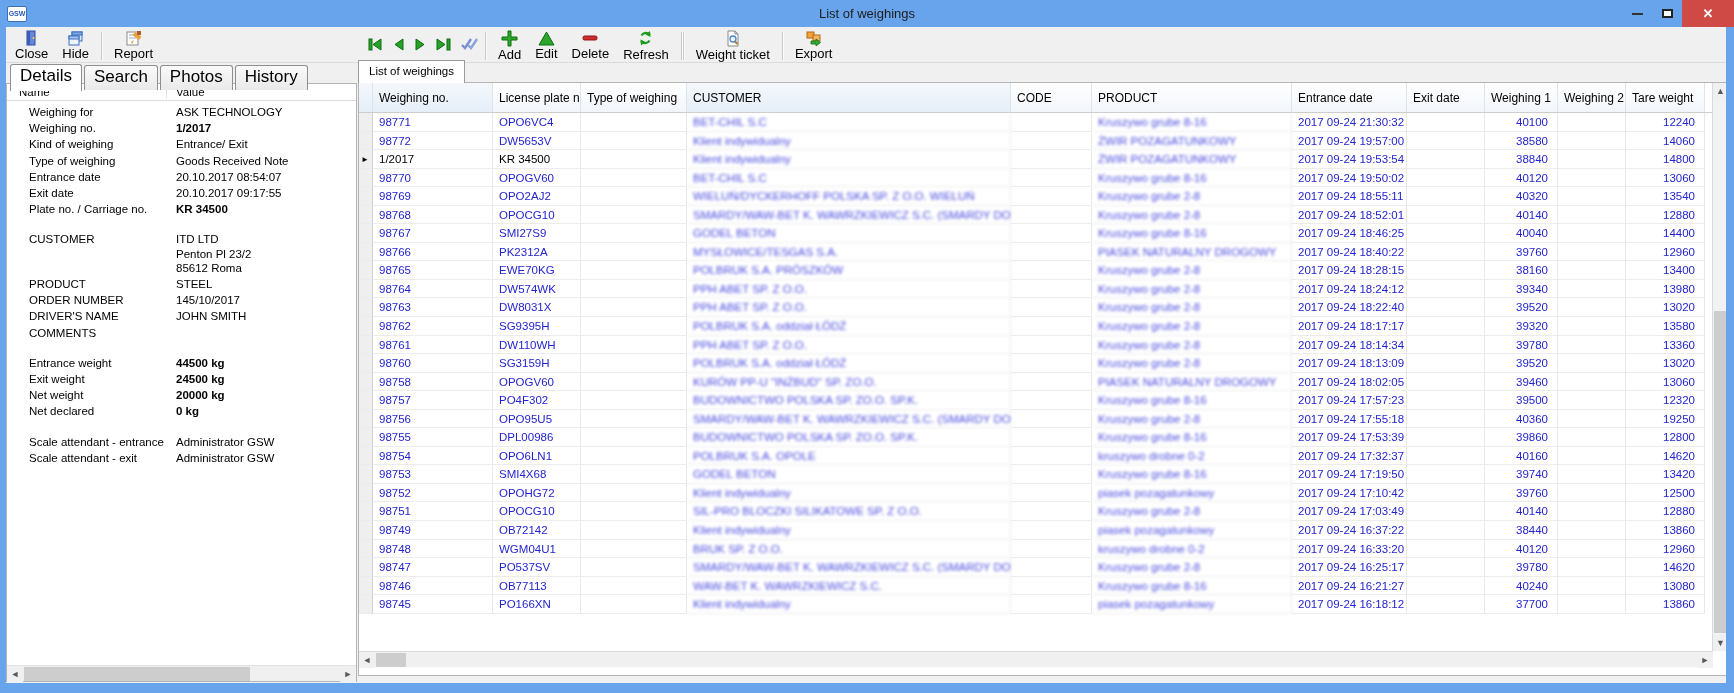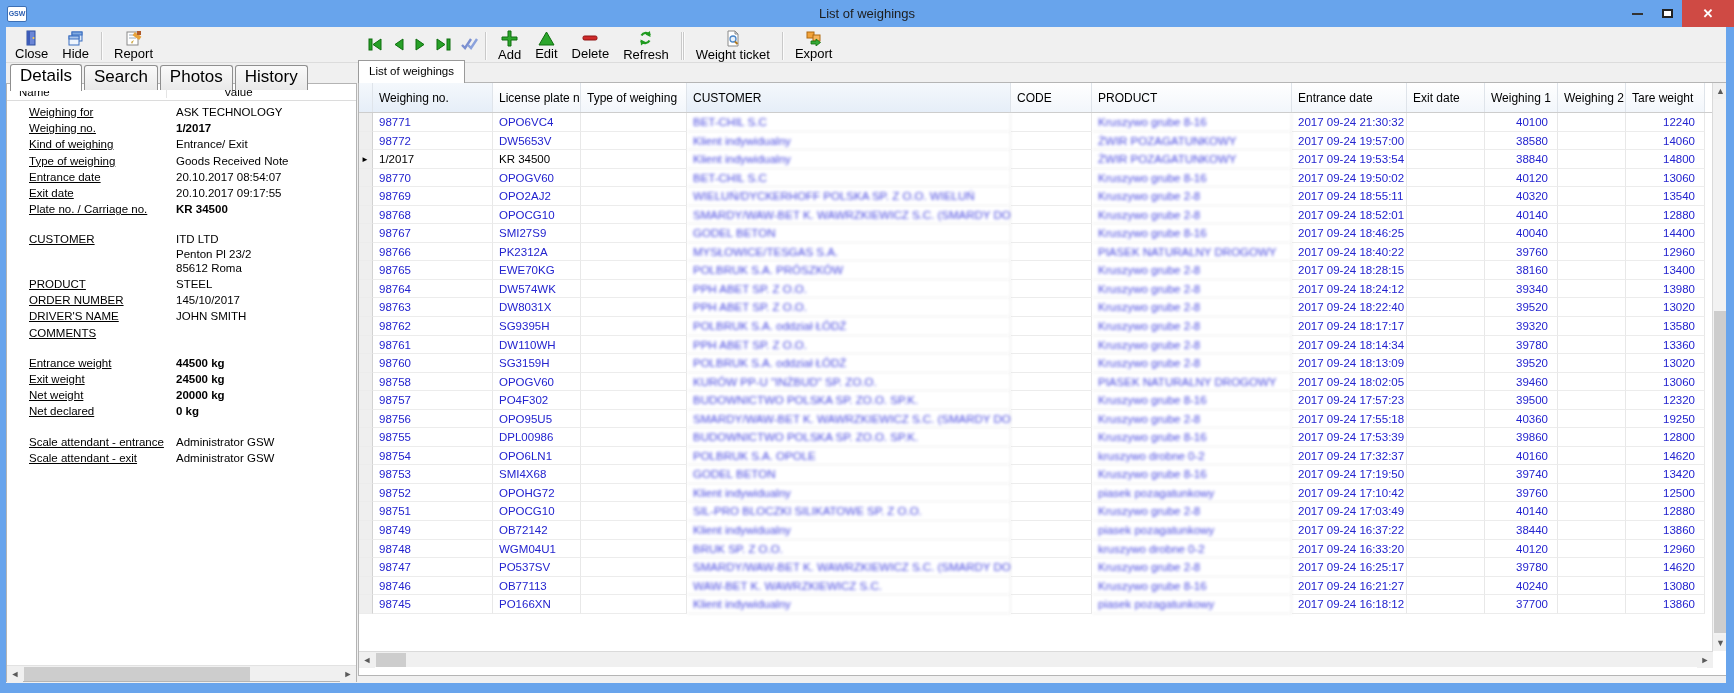--- a/index.html
+++ b/index.html
@@ -32,27 +32,27 @@
   .navgroup{display:flex;align-items:center;gap:9px;margin-left:208px;margin-top:6px;height:18px;}
   .navgroup svg{display:block;}
   
   .ltabs{position:absolute;top:64px;left:10px;display:flex;align-items:flex-end;z-index:6;}
   .tab{border:1px solid #8f8f8f;border-bottom:none;border-radius:3px 3px 0 0;
     padding:1px 9px 3px 9px;background:linear-gradient(#fafafa,#e9e9e9);margin-right:2px;font-size:17px;}
   .tab.active{background:#fff;position:relative;padding-bottom:5px;margin-bottom:-1px;}
   
   .lpanel{position:absolute;left:6px;top:83px;width:351px;height:599px;background:#fff;
     border:1px solid #b4b4b4;z-index:5;}
-  .dheader{display:flex;height:17px;border-bottom:1px solid #dcdcdc;align-items:center;gap:48px;}
+  .dheader{display:flex;height:17px;border-bottom:1px solid #dcdcdc;align-items:center;}
   .dheader .h1{width:160px;padding-left:12px;border-right:1px solid #e4e4e4;}
   .dheader .h2{padding-left:9px;}
   .drows{padding-top:3px;}
   .drow{display:flex;min-height:16.2px;line-height:16.2px;}
   .drow.blank{min-height:14px;}
-  .dlabel{width:160px;padding-left:22px;flex:none;text-decoration:underline;}
+  .dlabel{width:160px;padding-left:22px;flex:none;}
   .dvalue{padding-left:9px;line-height:14.5px;padding-top:1px;}
   .dvalue.b{font-weight:bold;}
   .drow .dvalue div{min-height:14.5px;}
   
   .hscroll{position:absolute;height:16px;background:#f0f0f0;display:block;}
   .sbtn{position:absolute;width:16px;height:16px;background:#f0f0f0;color:#5a5a5a;font-size:9px;
     display:flex;align-items:center;justify-content:center;}
   .sthumb{position:absolute;background:#cdcdcd;}
   .lpanel .hscroll{left:0;right:0;bottom:0;border-top:1px solid #e2e2e2;}
   

